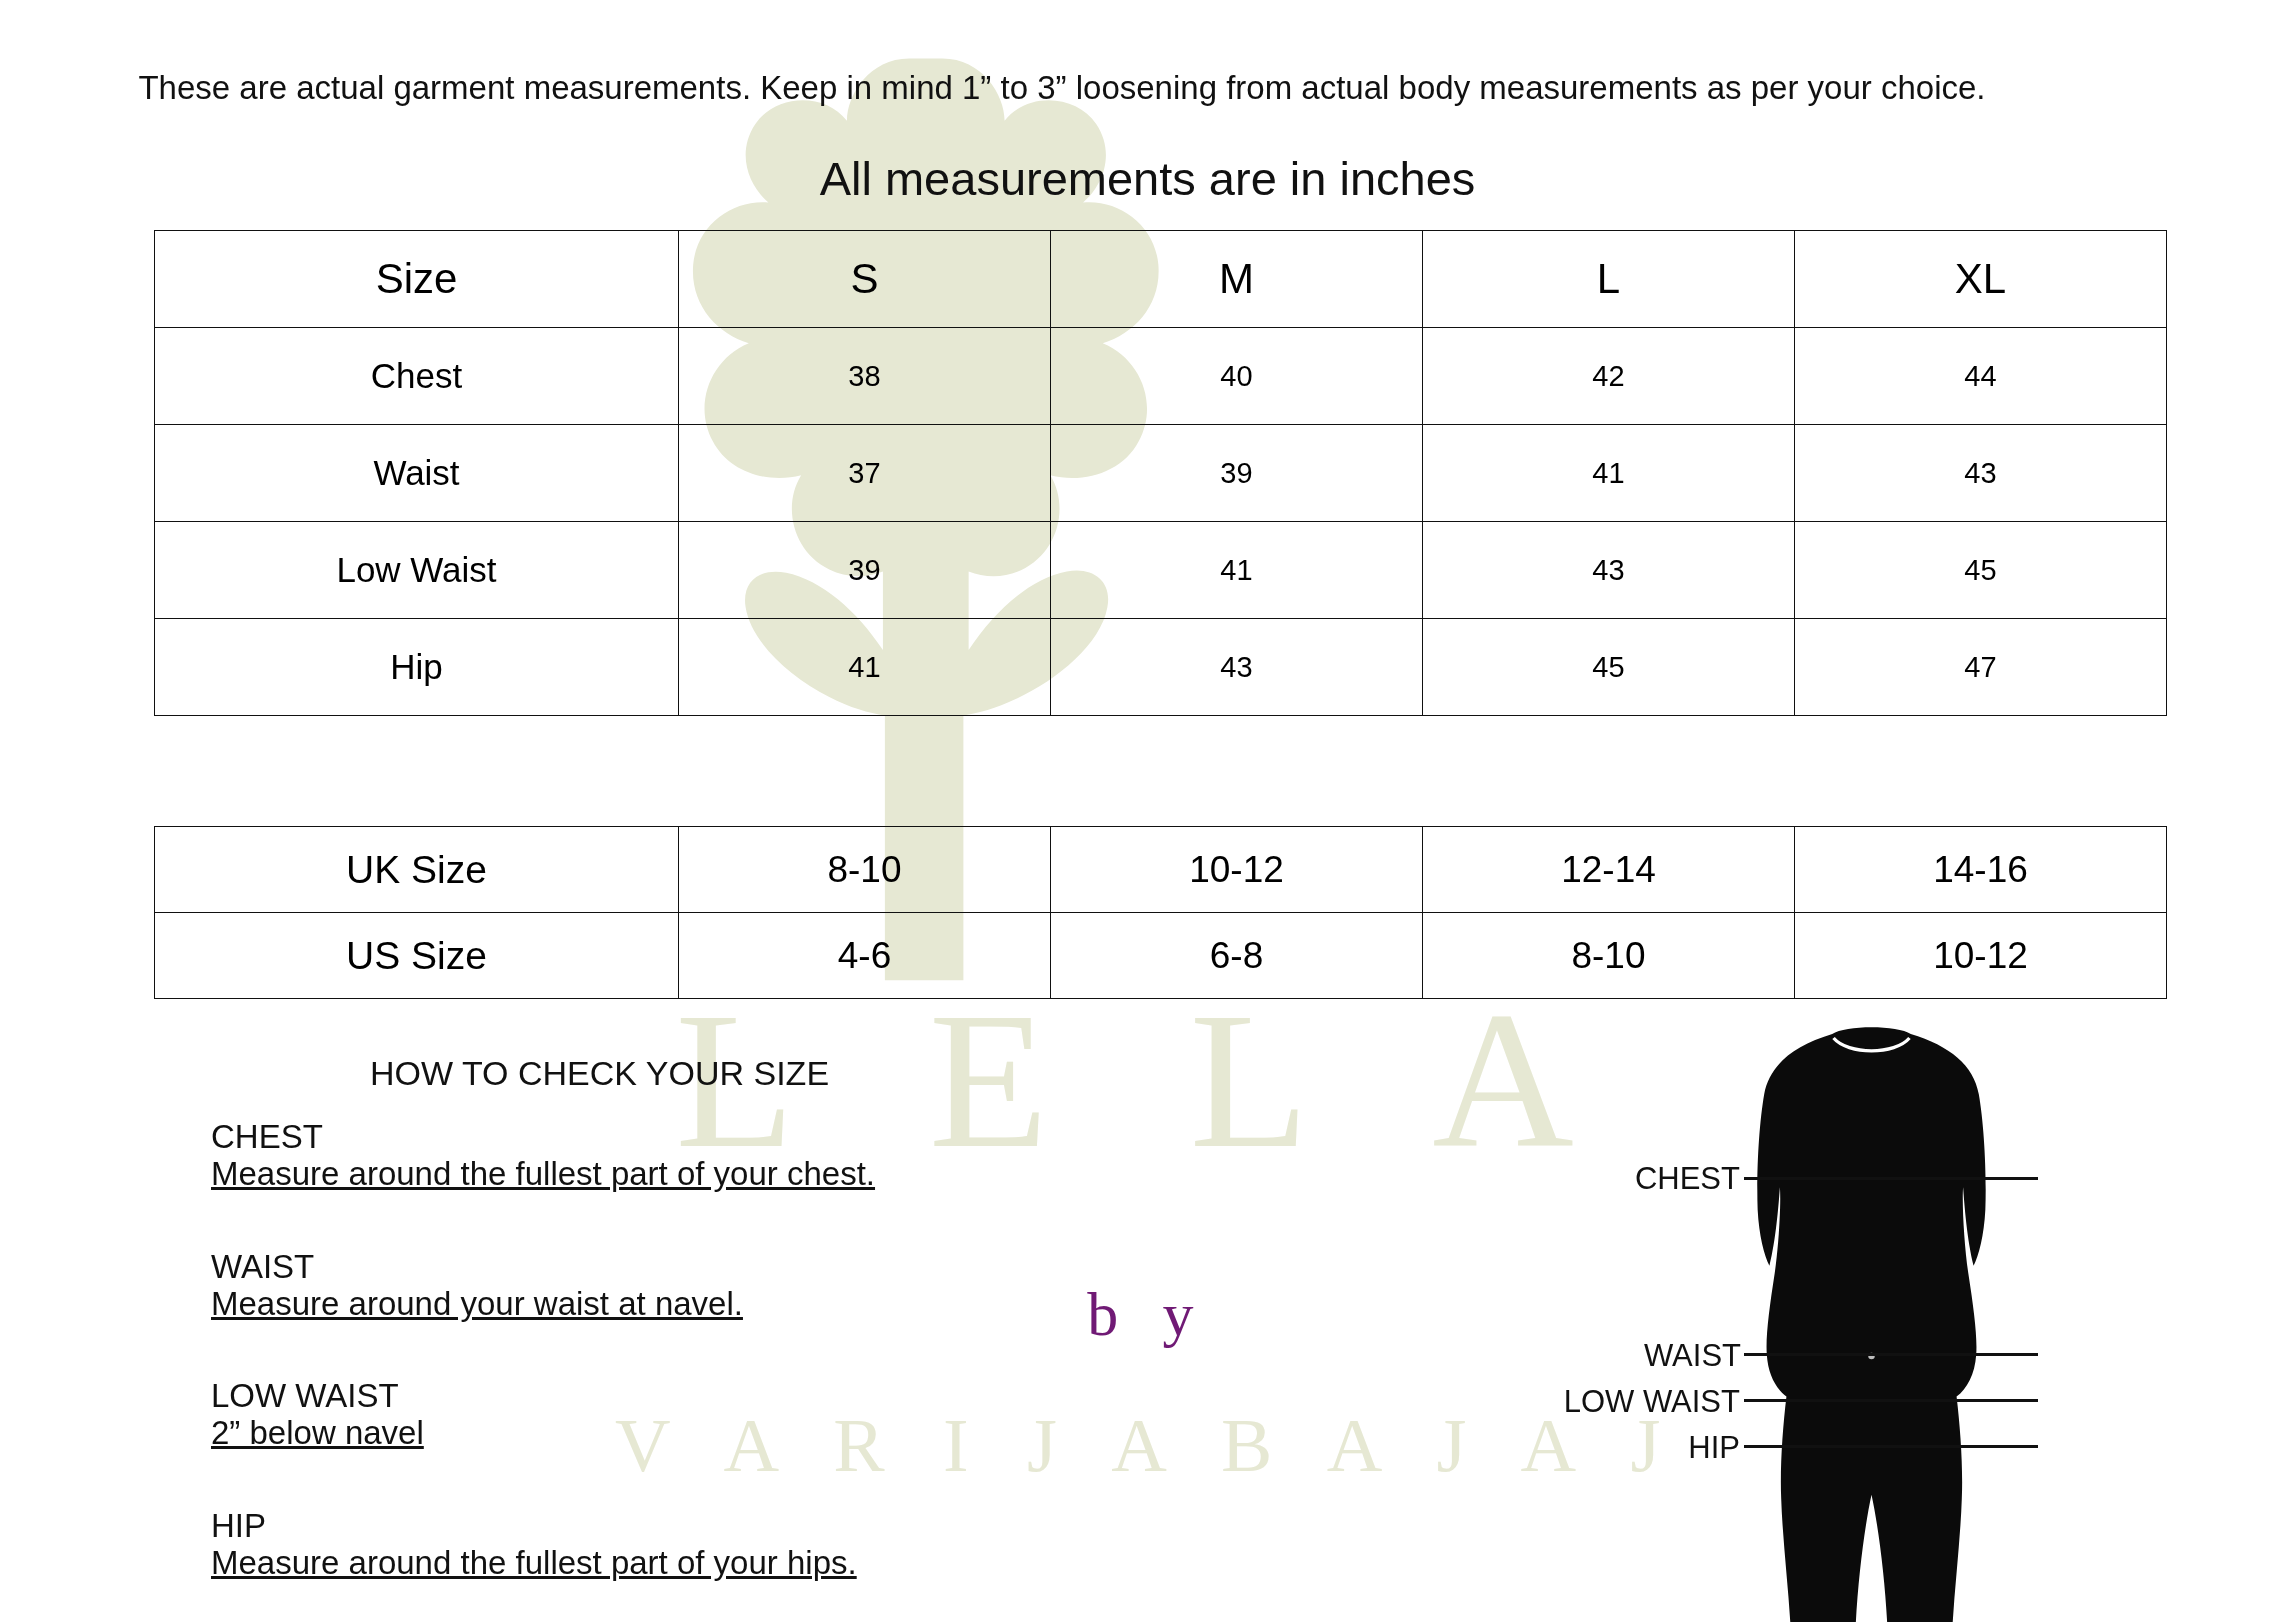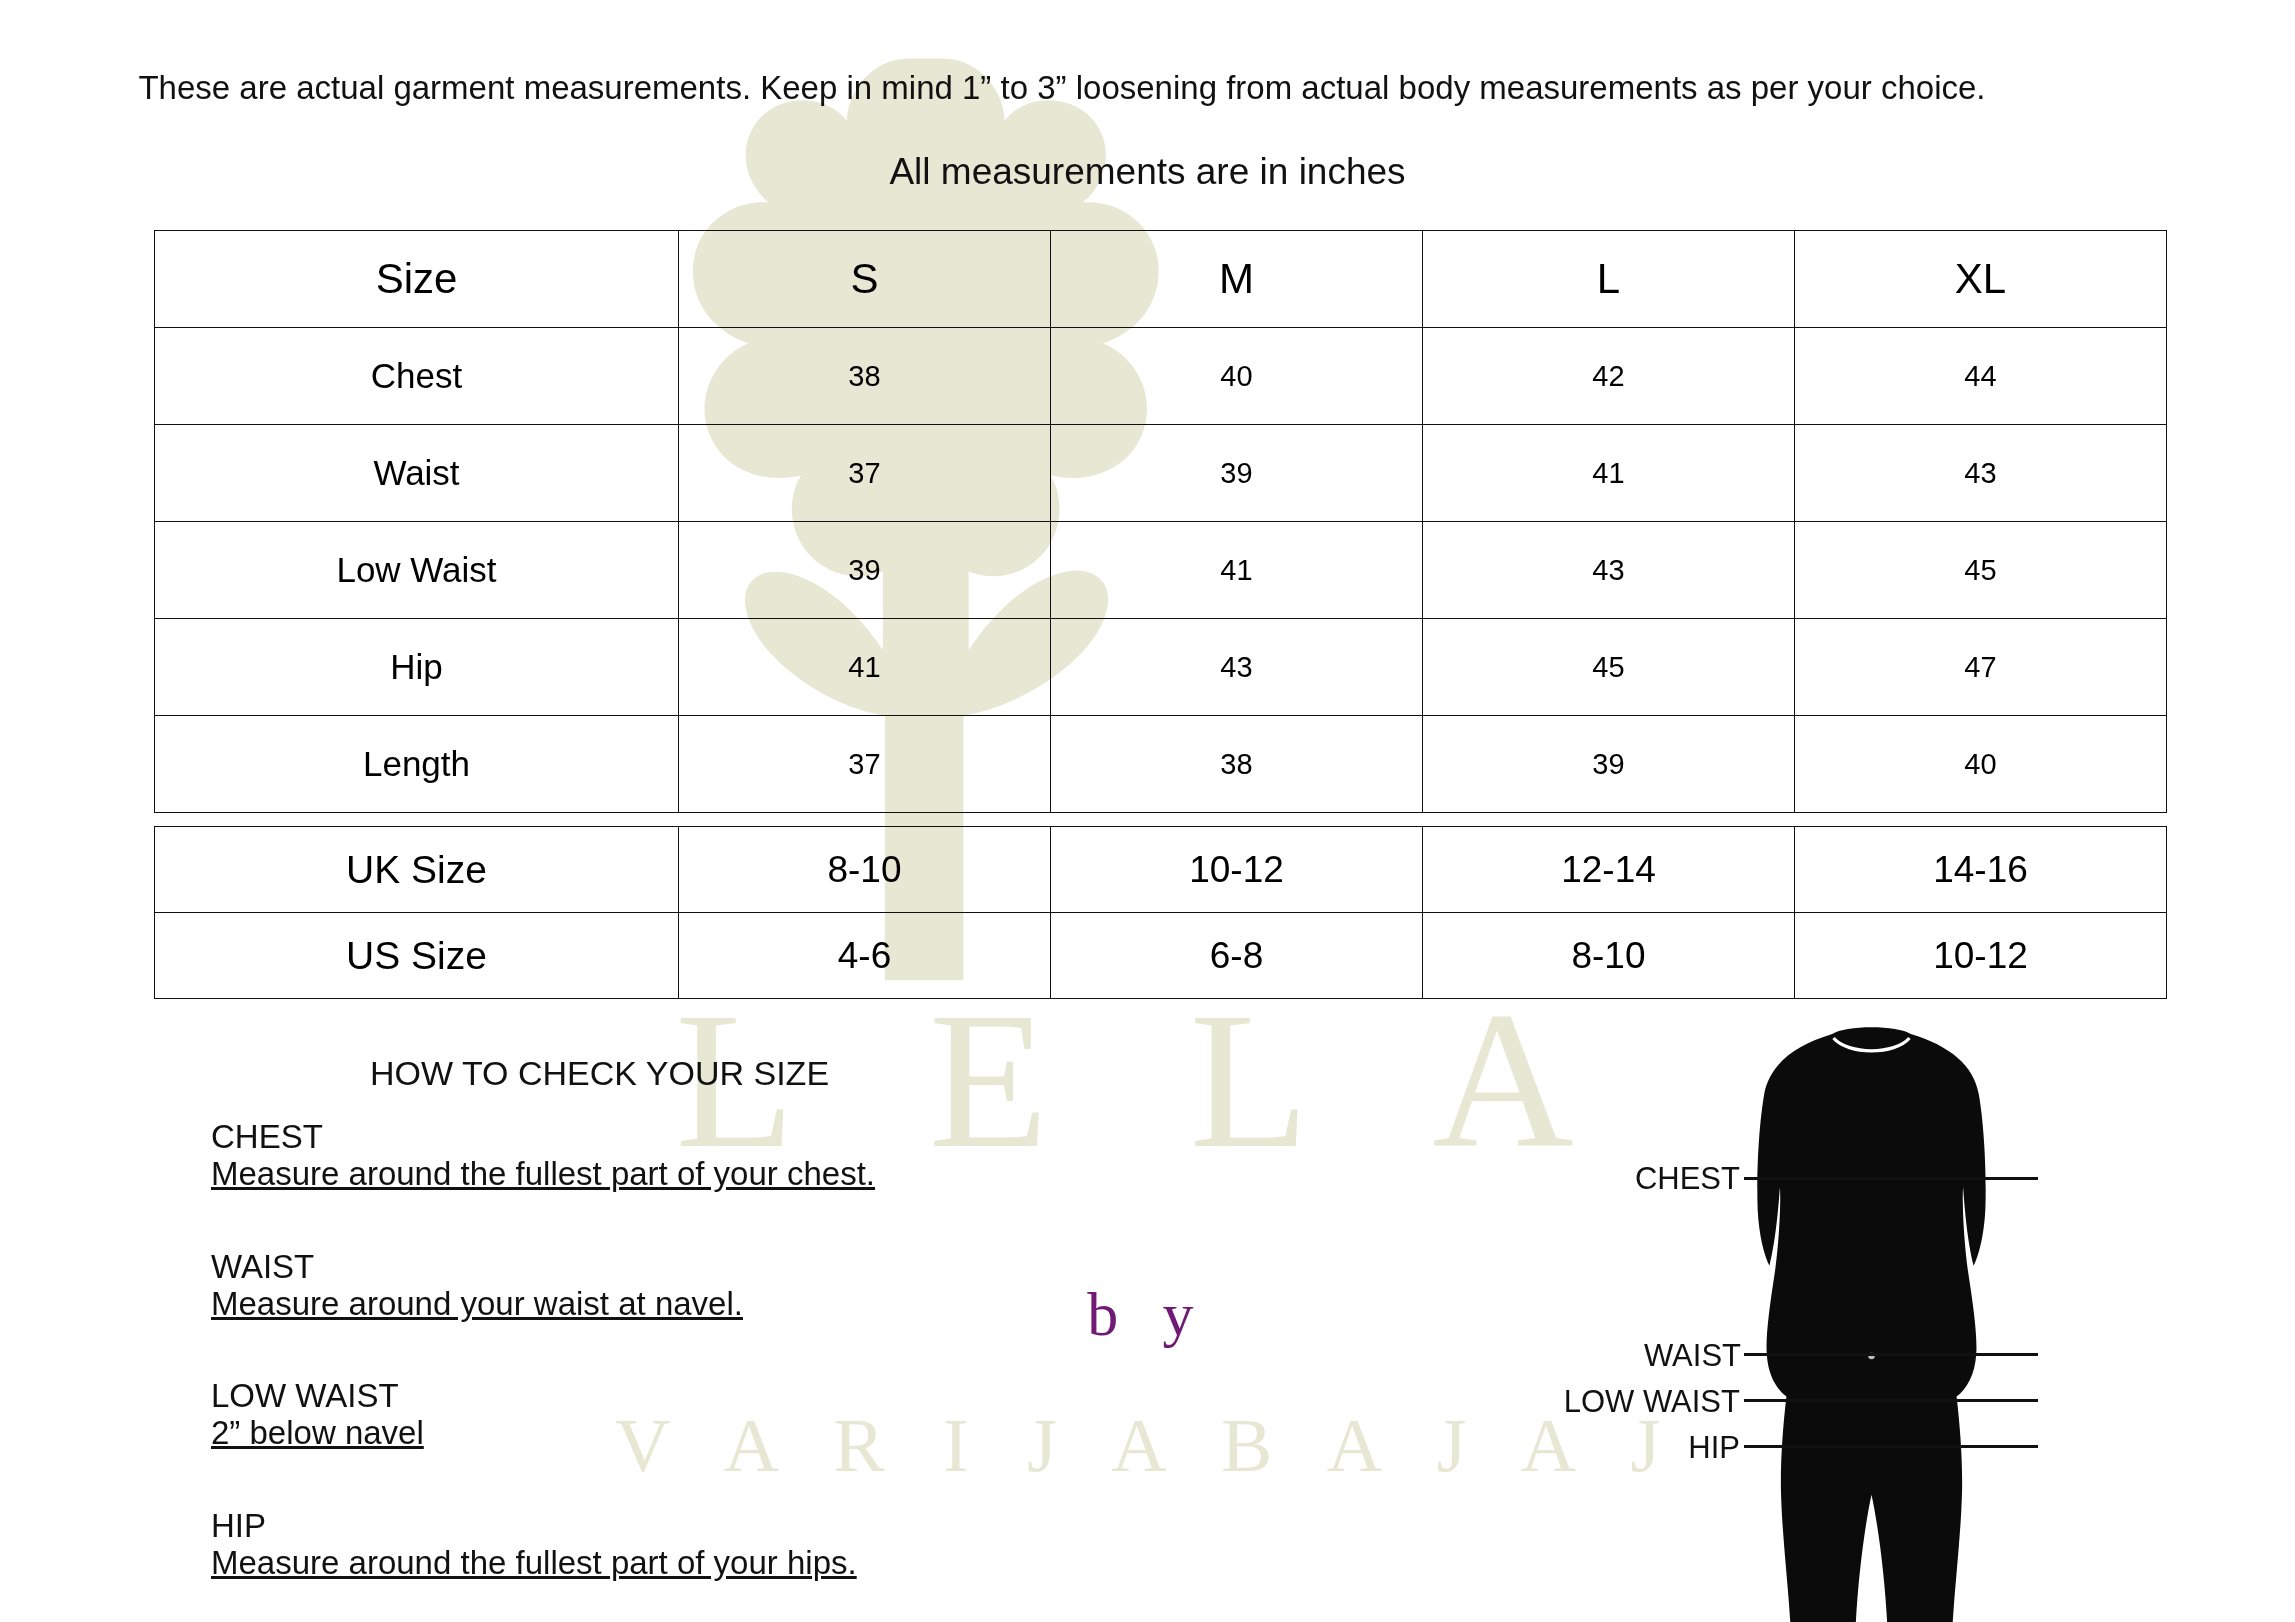--- a/index.html
+++ b/index.html
@@ -85,21 +85,21 @@
     font-size: 33px;
     color: #111;
   }
 
   #units-title {
     position: absolute;
     left: 0;
     top: 151px;
     width: 2295px;
     text-align: center;
-    font-size: 37px;
+    font-size: 47px;
     color: #111;
   }
 
   .size-table {
     position: absolute;
     border-collapse: collapse;
     table-layout: fixed;
   }
   #main-table {
     left: 154px;
@@ -234,27 +234,20 @@
       <td class="row-value">43</td>
       <td class="row-value">45</td>
     </tr>
     <tr>
       <td class="row-label">Hip</td>
       <td class="row-value">41</td>
       <td class="row-value">43</td>
       <td class="row-value">45</td>
       <td class="row-value">47</td>
     </tr>
-    <tr>
-      <td class="row-label">Length</td>
-      <td class="row-value">37</td>
-      <td class="row-value">38</td>
-      <td class="row-value">39</td>
-      <td class="row-value">40</td>
-    </tr>
   </tbody>
     </table>
 
   <table id="region-table" class="size-table">
     <tbody>
         <tr>
       <td class="col-label row-label">UK Size</td>
       <td class="col-size row-value">8-10</td>
       <td class="col-size row-value">10-12</td>
       <td class="col-size row-value">12-14</td>

